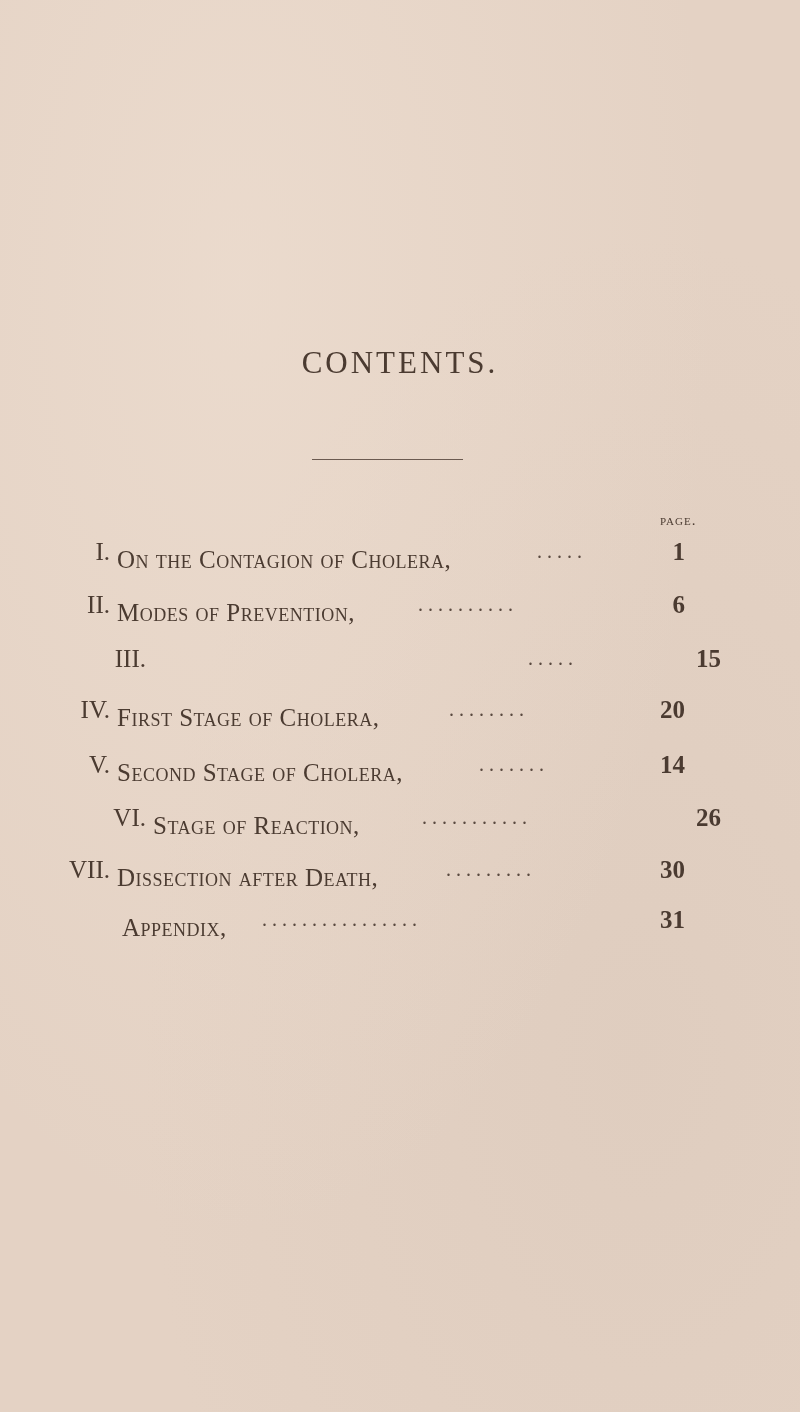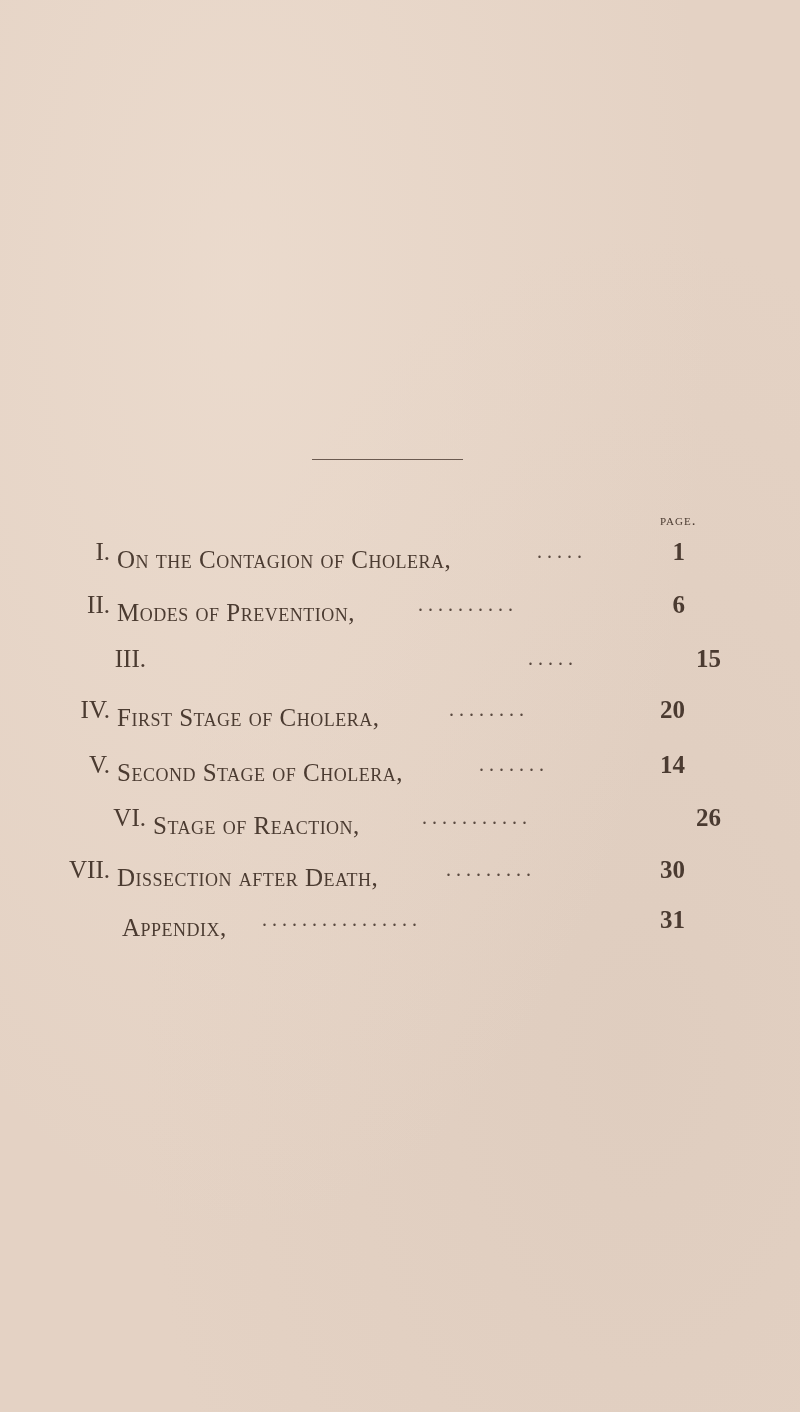--- a/index.html
+++ b/index.html
@@ -97,20 +97,21 @@
       font-weight: bold;
       color: #4b3b31;
     }
     .toc-row.appendix .toc-title { left: 122px; }
   </style>
 </head>
 <body>
 
 <div class="page">
 
+  <div class="title">CONTENTS.</div>
   <div class="rule"></div>
 
   <div class="page-header">PAGE.</div>
 
   <div class="toc-row" style="top:538px;">
     <span class="toc-numeral">I.</span>
     <span class="toc-title">On the Contagion of Cholera,</span>
     <span class="toc-leader" style="left:537px;">. . . . .</span>
     <span class="toc-page">1</span>
   </div>

